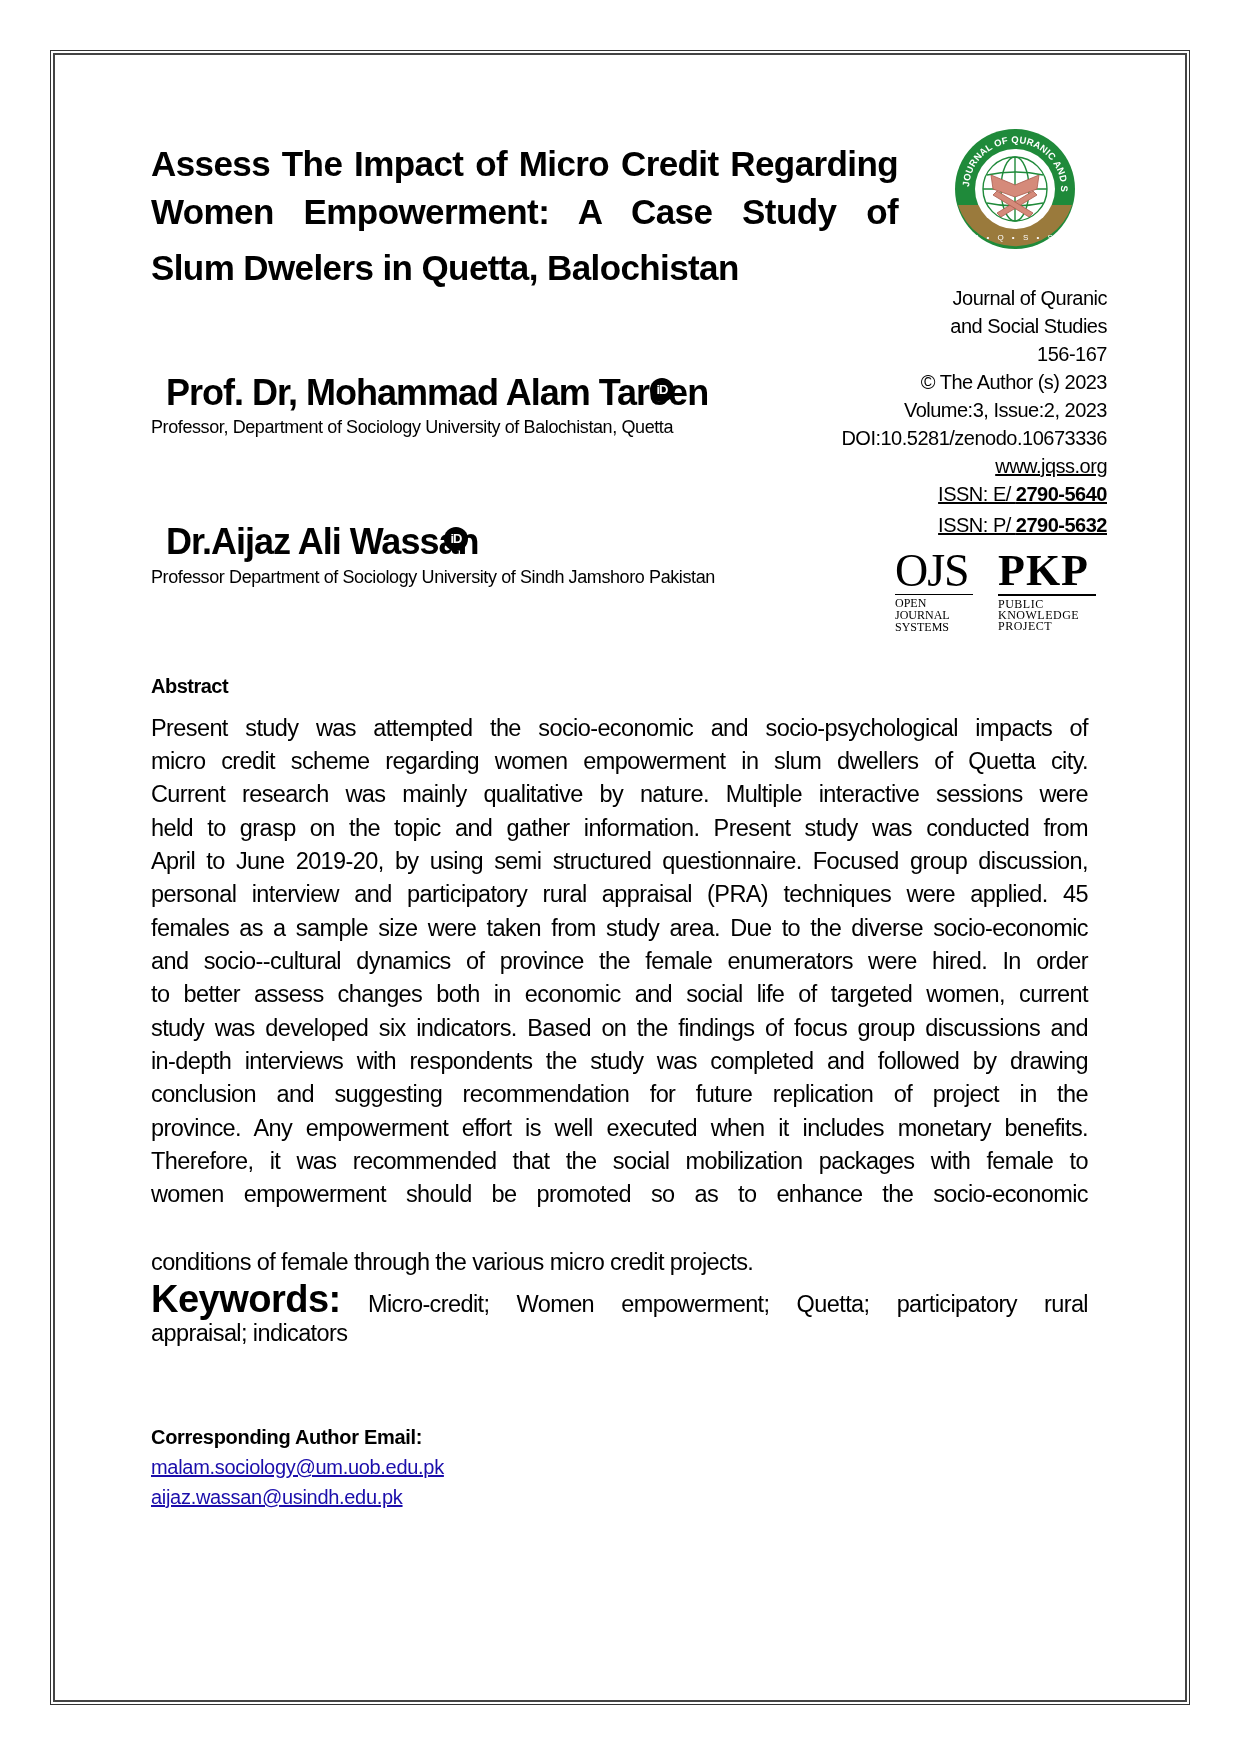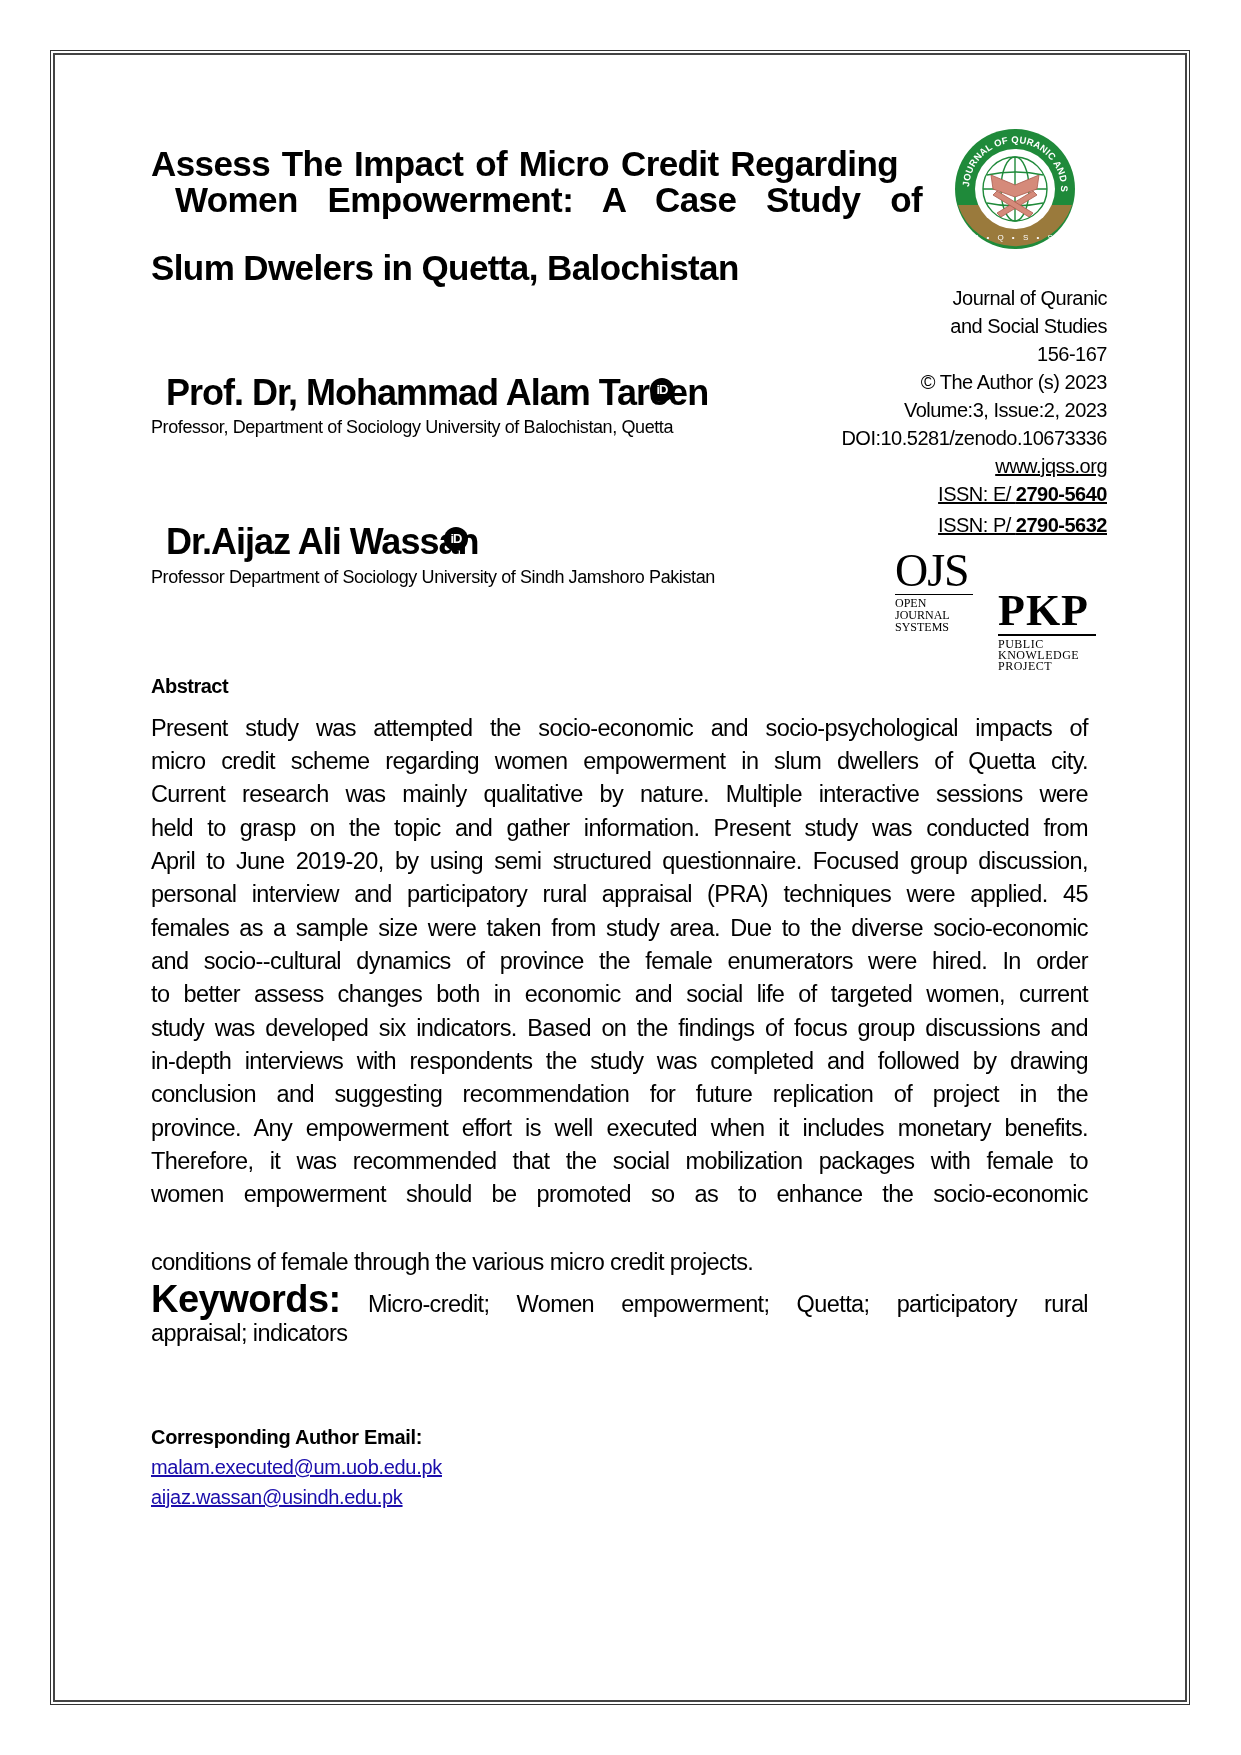--- a/index.html
+++ b/index.html
@@ -25,21 +25,21 @@
   .email { position:absolute; left:151px; font-size:20px; line-height:26px; color:#1a0dab; text-decoration:underline; letter-spacing:-0.3px; }
 </style>
 </head>
 <body>
 
 <div class="frame-outer"></div>
 <div class="frame-inner"></div>
 
 <div>
   <div class="title-line" style="top:144px;">Assess The Impact of Micro Credit Regarding</div>
-  <div class="title-line" style="top:180px;margin-left:24px;">Women Empowerment: A Case Study of</div>
+  <div class="title-line" style="top:192px;">Women Empowerment: A Case Study of</div>
   <div class="title-line last" style="top:248px;">Slum Dwelers in Quetta, Balochistan</div>
 </div>
 
 <svg class="logo" viewBox="0 0 124 124">
   <defs>
     <path id="arcTop" d="M 16 62 A 46 46 0 1 1 108 62"></path>
   </defs>
   <circle cx="62" cy="62" r="60" fill="#1f8a3a"></circle>
   <path d="M 6 80 A 60 60 0 0 0 118 80 Z" fill="#9a7a3c"></path>
   <path d="M 5 78 L 119 78 A 60 60 0 0 1 5 78 Z" fill="#9a7a3c"></path>
@@ -78,21 +78,21 @@
 <div class="ojs-pkp">
   <div style="position:absolute; left:0; top:0; width:80px;">
     <div style="font-family:'Liberation Serif', serif; font-size:46px; line-height:42px; letter-spacing:-1px;">OJS</div>
     <div style="border-top:1px solid #000; width:78px; margin-top:2px;"></div>
     <div style="font-family:'Liberation Serif', serif; font-size:12px; line-height:12px; margin-top:2px;">
       <div>OPEN</div>
       <div>JOURNAL</div>
       <div>SYSTEMS</div>
     </div>
   </div>
-  <div style="position:absolute; left:103px; top:0; width:100px;margin-top:40px;">
+  <div style="position:absolute; left:103px; top:0; width:100px;">
     <div style="font-family:'Liberation Serif', serif; font-weight:bold; font-size:44px; line-height:42px; letter-spacing:1px;">PKP</div>
     <div style="border-top:2px solid #000; width:98px; margin-top:2px;"></div>
     <div style="font-family:'Liberation Serif', serif; font-size:12px; line-height:11px; margin-top:3px; letter-spacing:0.5px;">
       <div>PUBLIC</div>
       <div>KNOWLEDGE</div>
       <div>PROJECT</div>
     </div>
   </div>
 </div>
 
@@ -127,14 +127,14 @@
   <div class="abs-line" style="top:1179px;">women empowerment should be promoted so as to enhance the socio-economic</div>
   <div class="abs-line last" style="top:1247px;">conditions of female through the various micro credit projects.</div>
 </div>
 
 <div>
   <div class="kw-line" style="top:1282px;"><span class="kw-label">Keywords:</span> <span>Micro-credit; Women empowerment; Quetta; participatory rural</span></div>
   <div class="kw-line last" style="top:1316px;">appraisal; indicators</div>
 </div>
 
 <div class="corr-h">Corresponding Author Email:</div>
-<div class="email" style="top:1454px;">malam.executed@um.uob.edu.pk</div>
+<div class="email" style="top:1454px;">malam.sociology@um.uob.edu.pk</div>
 <div class="email" style="top:1484px;">aijaz.wassan@usindh.edu.pk</div>
 
 </body></html>

